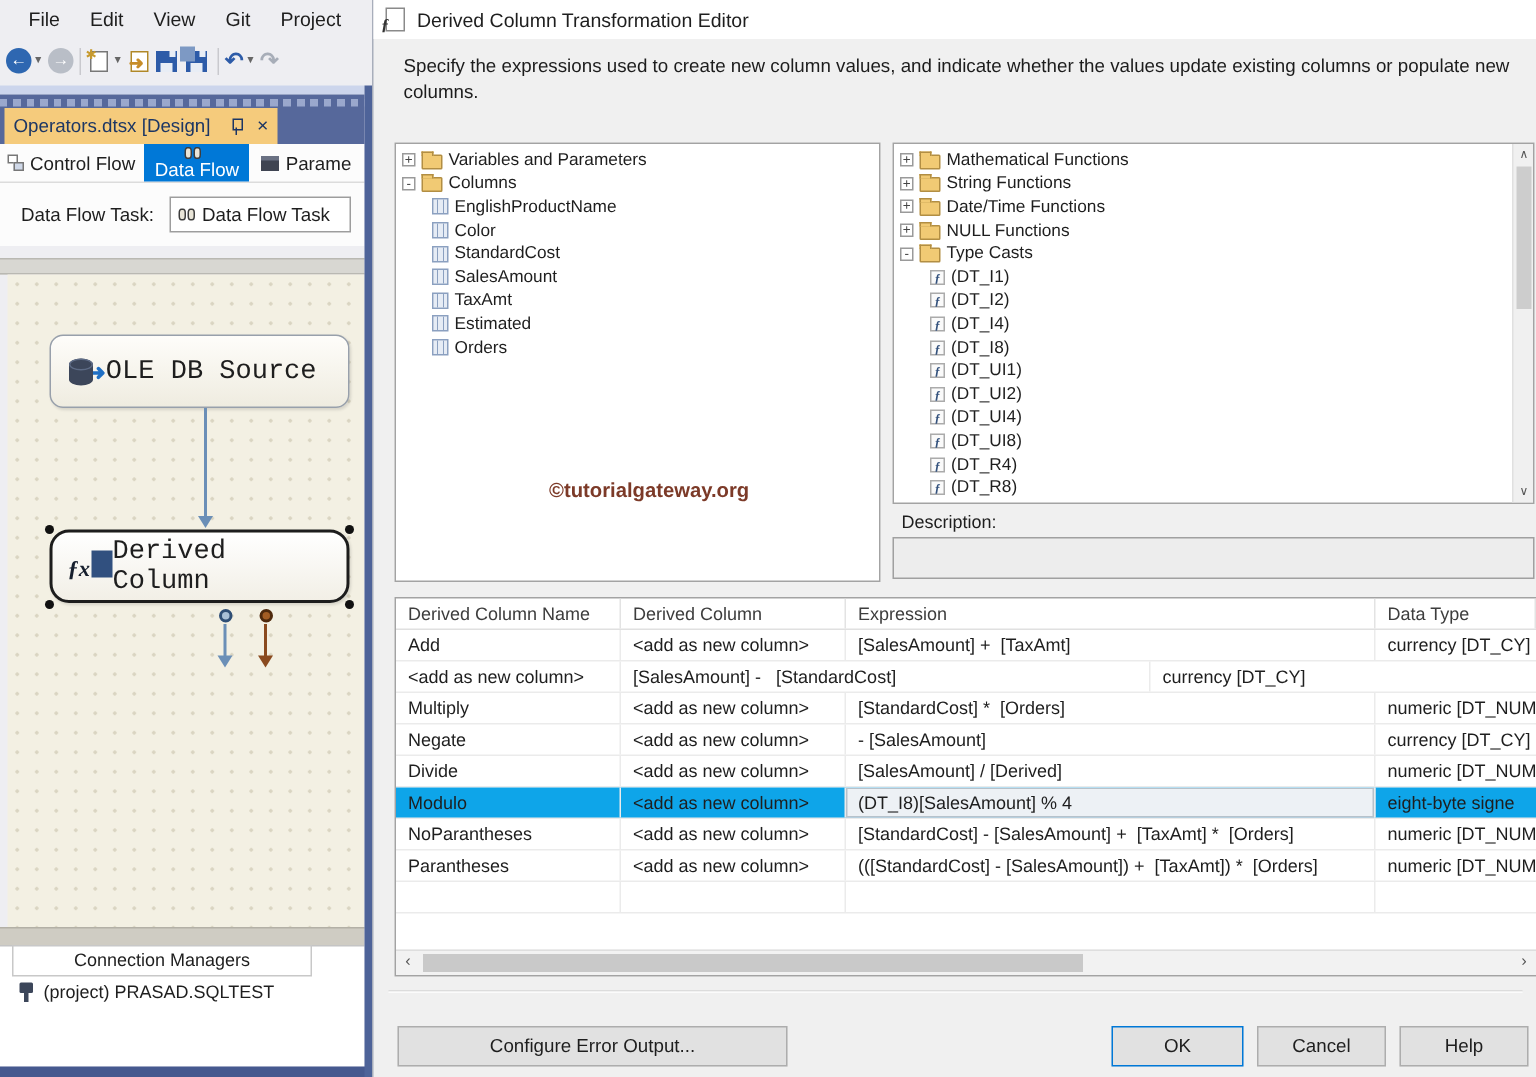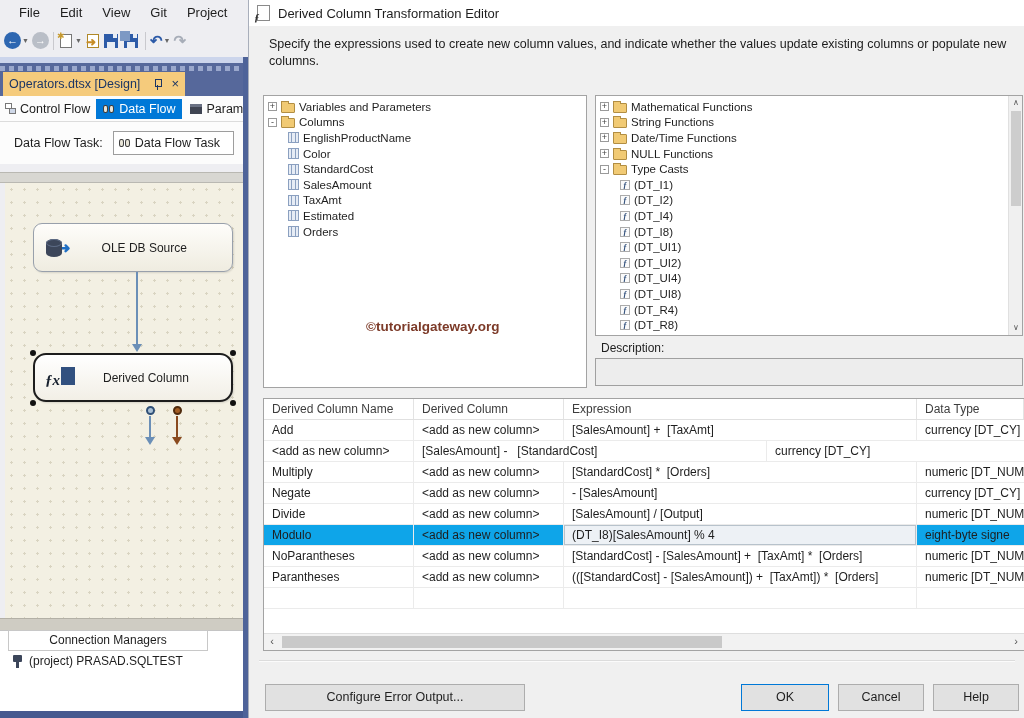--- a/index.html
+++ b/index.html
@@ -38,38 +38,38 @@
   .doc-tab .label { flex:1; }
   .pin-icon { width:10px; height:12px; position:relative; margin-right:8px; }
   .pin-icon::before { content:""; position:absolute; left:2px; top:1px; width:5px; height:6px; border:1px solid #1c3664; }
   .pin-icon::after { content:""; position:absolute; left:4px; top:7px; width:1px; height:5px; background:#1c3664; }
   .tab-close { color:#1c3664; font-size:13px; line-height:12px; }
 
   .viewbar { position:absolute; left:0; top:96px; width:243px; height:26px; background:#fcfcfc; border-bottom:1px solid #dcdcdc; display:flex; align-items:center; padding-left:5px; white-space:nowrap; overflow:hidden; font-size:12.5px; }
   .cf-icon { width:11px; height:11px; position:relative; margin-right:4px; flex:0 0 auto; }
   .cf-icon::before { content:""; position:absolute; left:0; top:0; width:5px; height:4px; border:1px solid #777; background:#fff; }
   .cf-icon::after { content:""; position:absolute; right:0; bottom:0; width:5px; height:4px; border:1px solid #777; background:#cfd8e8; }
-  .df-chip { background:#0078d7; color:#fff; display:flex; align-items:center; padding:3px 7px; margin:0 6px; }
+  .df-chip { background:#0078d7; color:#fff; display:flex; align-items:center; padding:3px 7px; margin:0 6px;flex-direction:column; }
   .barrels { display:inline-flex; gap:1px; margin-right:5px; }
   .barrel { width:5px; height:8px; background:#e9e5d8; border:1px solid #3d3d3d; border-radius:2px/3px; }
   .pkg-icon { width:12px; height:10px; background:#3f4452; border-top:3px solid #6a7183; margin:0 4px 0 2px; flex:0 0 auto; }
 
   .taskrow { position:absolute; left:0; top:122px; width:243px; height:42px; background:#fcfcfc; display:flex; align-items:center; }
   .taskrow .lbl { margin-left:14px; font-size:12.5px; }
   .task-dd { margin-left:10px; width:121px; height:24px; background:#fff; border:1px solid #9d9d9d; display:flex; align-items:center; padding-left:5px; font-size:12.5px; overflow:hidden; white-space:nowrap; }
 
   .splitter { position:absolute; left:0; top:172px; width:243px; height:11px; background:#d8d7d2; border-top:1px solid #b9b8b2; border-bottom:1px solid #b9b8b2; }
 
   .canvas { position:absolute; left:5px; top:183px; width:238px; height:435px; background:#f3f0e3;
     background-image:radial-gradient(#d9d4c1 1px, transparent 1.3px); background-size:13px 13px; overflow:hidden; }
 
   .flow-box { position:absolute; left:28px; width:200px; height:49px; background:linear-gradient(#fefdfa,#efece0); border:1px solid #98a0ab; border-radius:9px; display:flex; align-items:center; box-shadow:1px 1px 2px rgba(0,0,0,.12); }
   #box-source { top:40px; }
   #box-derived { top:170px; border:2px solid #1d1d1d; border-radius:13px; background:linear-gradient(#ffffff,#f2efe6); }
-  .flow-box .title { flex:1; text-align:center; font-size:12px; padding-right:14px; }
+  .flow-box .title { flex:1; text-align:left; font-size:18px; padding-right:14px;font-family:Liberation Mono, monospace; }
   .cyl-icon { width:16px; height:18px; background:#3c465a; border-radius:8px/4px; position:relative; margin-left:12px; flex:0 0 auto; }
   .cyl-icon::before { content:""; position:absolute; left:0; top:0; width:14px; height:6px; border:1px solid #5d6b85; border-radius:50%; }
   .cyl-arrow { color:#1f6fc4; font-weight:bold; font-size:15px; margin-left:-4px; flex:0 0 auto; }
   .fx-icon { position:relative; width:30px; height:22px; margin-left:10px; flex:0 0 auto; }
   .fx-icon .page { position:absolute; right:0; top:0; width:14px; height:18px; background:#31507f; }
   .fx-icon .fx { position:absolute; left:0; bottom:0; font:italic bold 15px "Liberation Serif", serif; color:#17202e; }
   .handle { position:absolute; width:6px; height:6px; background:#111; border-radius:50%; z-index:3; }
 
   .conn-line { position:absolute; width:2px; background:#6b8fb7; }
   .arrow-head { position:absolute; width:0; height:0; border-left:5px solid transparent; border-right:5px solid transparent; }
@@ -412,21 +412,21 @@
     </div>
     <div class="g-row">
       <span class="g-cell c-name">Negate</span>
       <span class="g-cell c-derived">&lt;add as new column&gt;</span>
       <span class="g-cell c-expr">- [SalesAmount]</span>
       <span class="g-cell c-type">currency [DT_CY]</span>
     </div>
     <div class="g-row">
       <span class="g-cell c-name">Divide</span>
       <span class="g-cell c-derived">&lt;add as new column&gt;</span>
-      <span class="g-cell c-expr">[SalesAmount] / [Output]</span>
+      <span class="g-cell c-expr">[SalesAmount] / [Derived]</span>
       <span class="g-cell c-type">numeric [DT_NUM</span>
     </div>
     <div class="g-row selected">
       <span class="g-cell c-name">Modulo</span>
       <span class="g-cell c-derived">&lt;add as new column&gt;</span>
       <span class="g-cell c-expr">(DT_I8)[SalesAmount] % 4</span>
       <span class="g-cell c-type">eight-byte signe</span>
     </div>
     <div class="g-row">
       <span class="g-cell c-name">NoParantheses</span>

